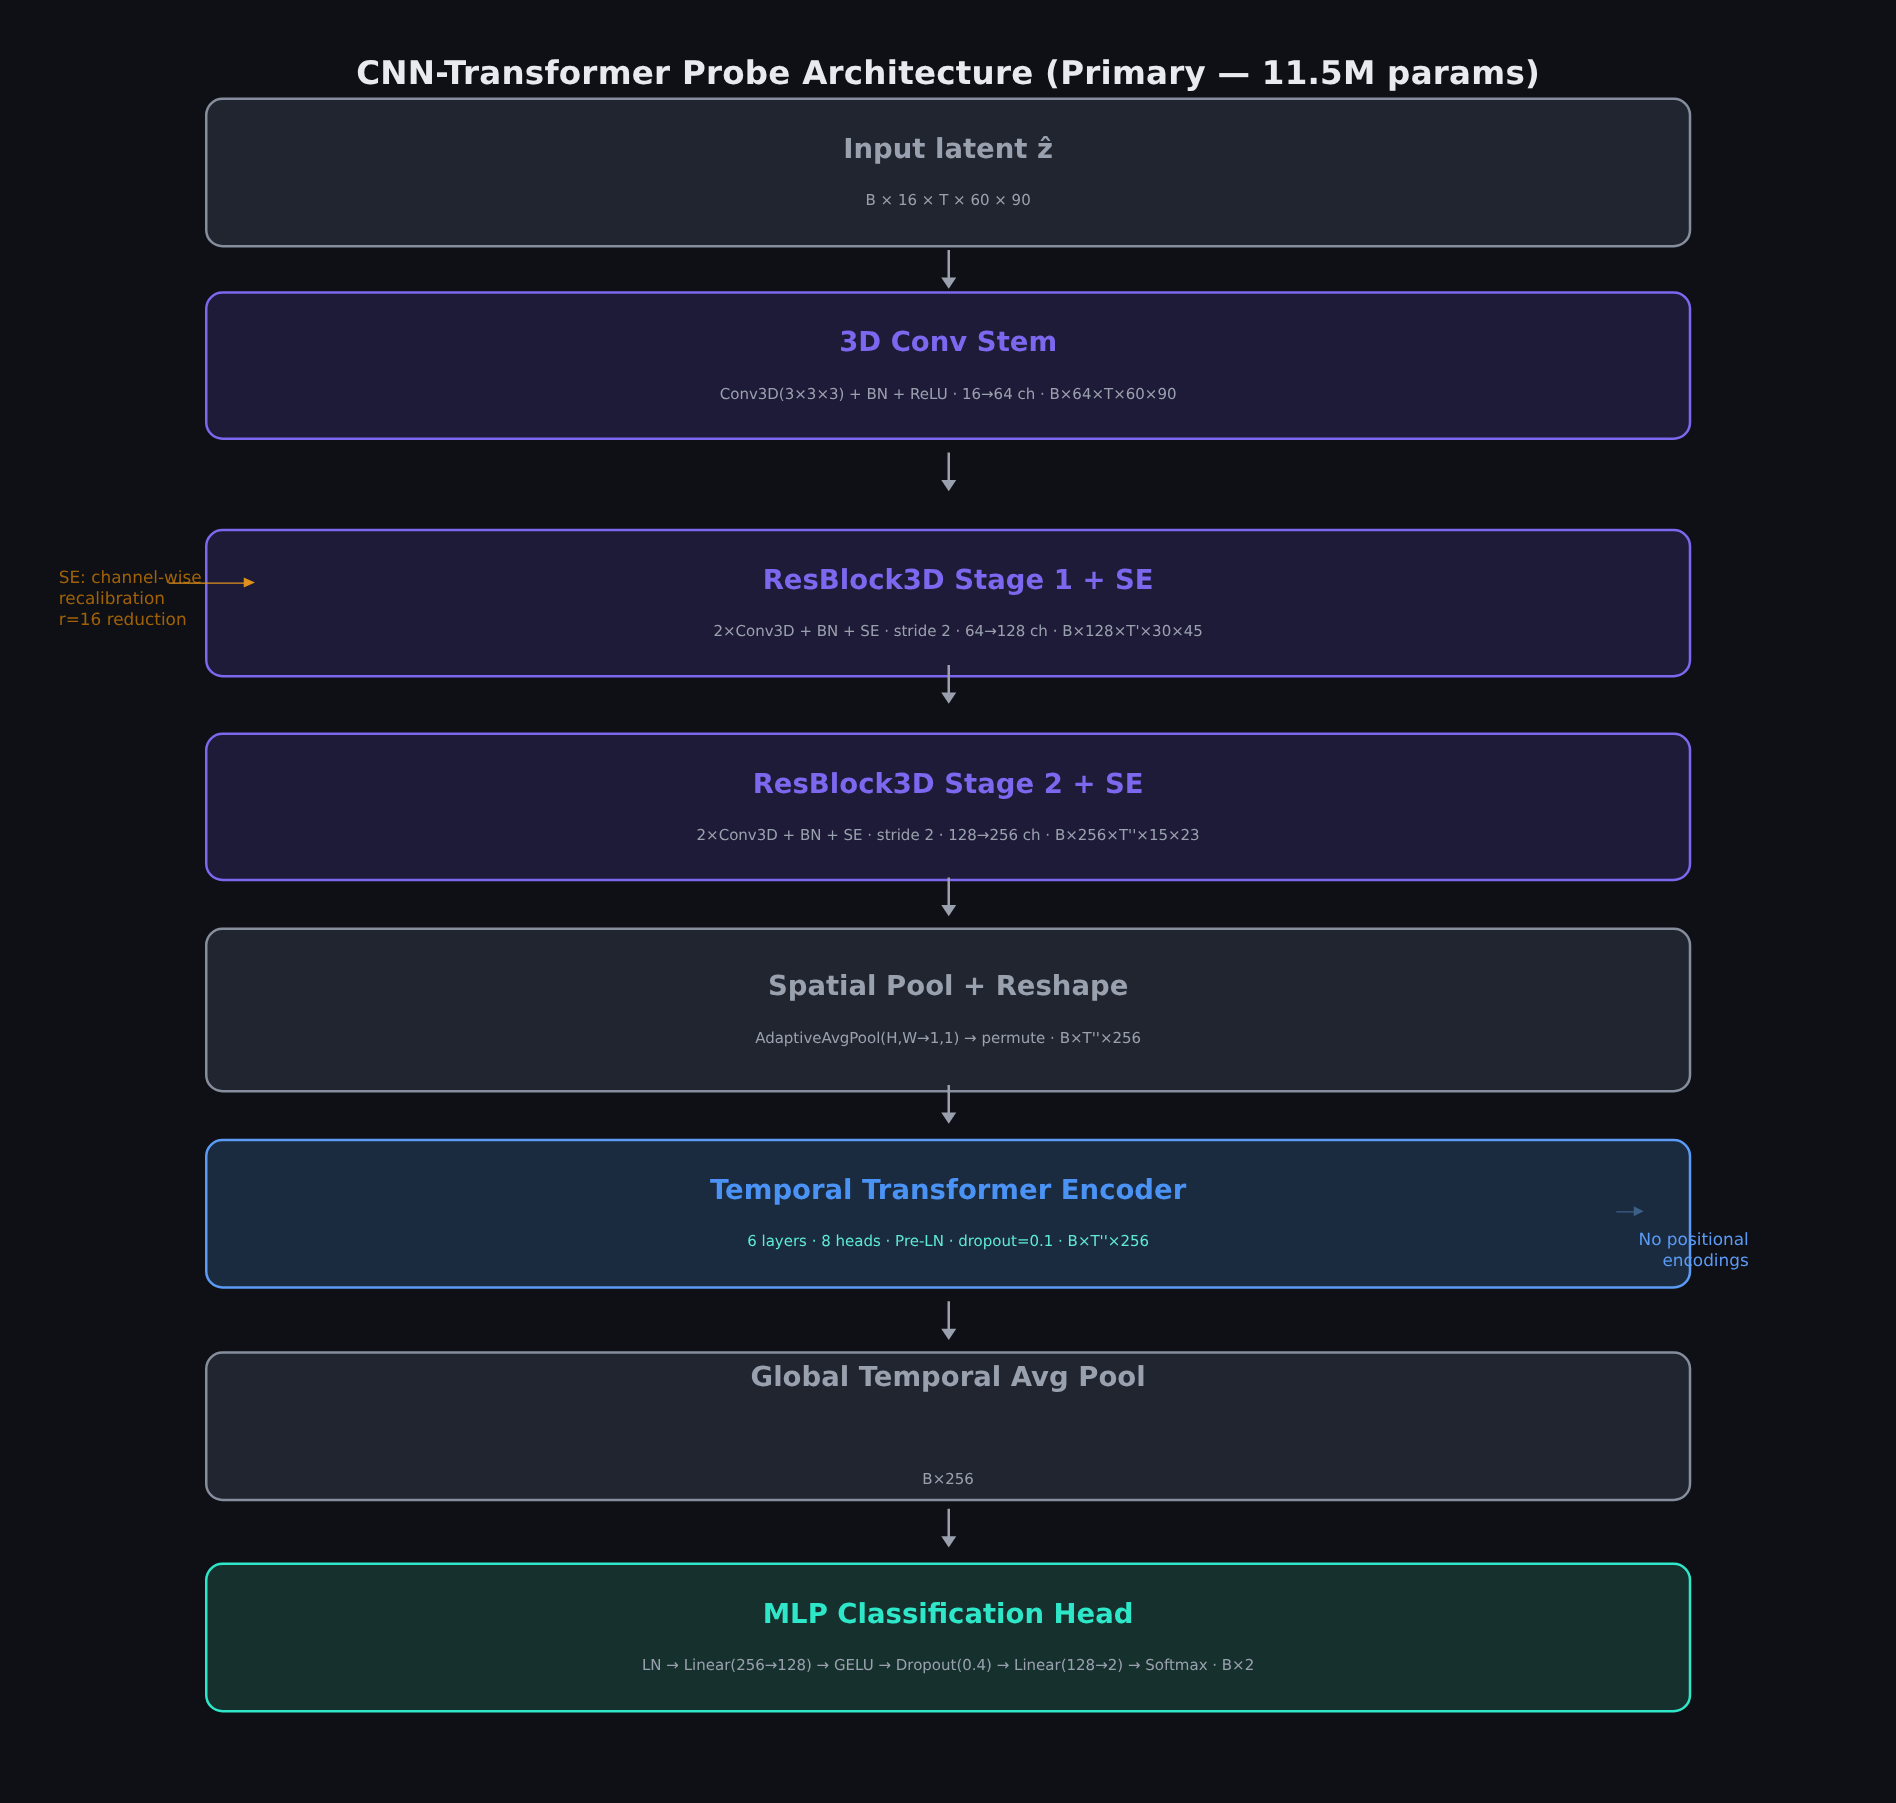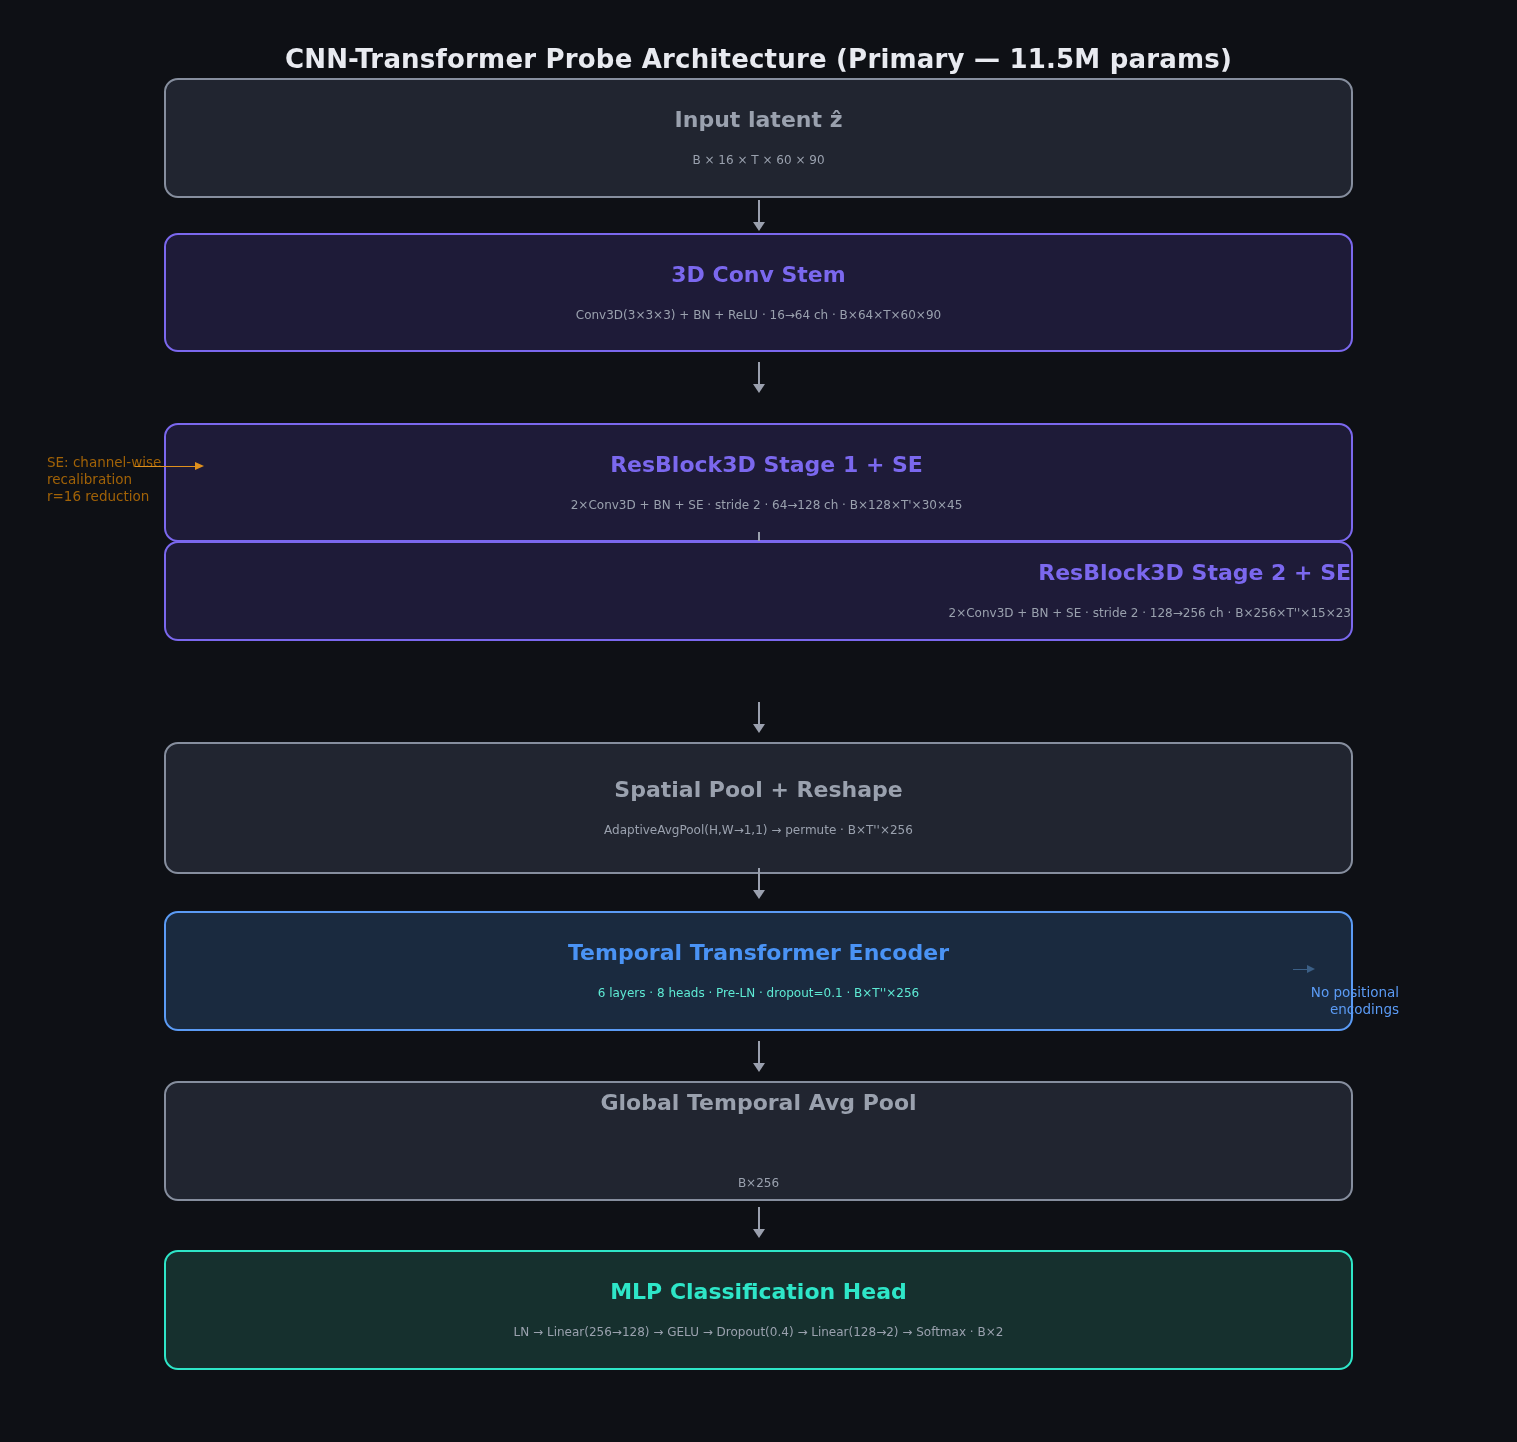--- a/index.html
+++ b/index.html
@@ -216,21 +216,21 @@
   <div class="node style-conv" style="top:423px; height:119px;padding-left:16px;">
     <div class="node-title">ResBlock3D Stage 1  +  SE</div>
     <div class="node-detail">2×Conv3D + BN + SE  ·  stride 2  ·  64→128 ch  ·  B×128×T'×30×45</div>
   </div>
 
   <div class="arrow" style="top:532px; height:32px;">
     <div class="shaft" style="height:23px;"></div>
     <div class="head" style="top:22px;"></div>
   </div>
 
-  <div class="node style-conv" style="top:541px; height:100px;align-items:flex-end;">
+  <div class="node style-conv" style="top:586px; height:119px;">
     <div class="node-title">ResBlock3D Stage 2  +  SE</div>
     <div class="node-detail">2×Conv3D + BN + SE  ·  stride 2  ·  128→256 ch  ·  B×256×T''×15×23</div>
   </div>
 
   <div class="arrow" style="top:702px; height:32px;">
     <div class="shaft" style="height:23px;"></div>
     <div class="head" style="top:22px;"></div>
   </div>
 
   <div class="node style-neutral" style="top:742px; height:132px;">

